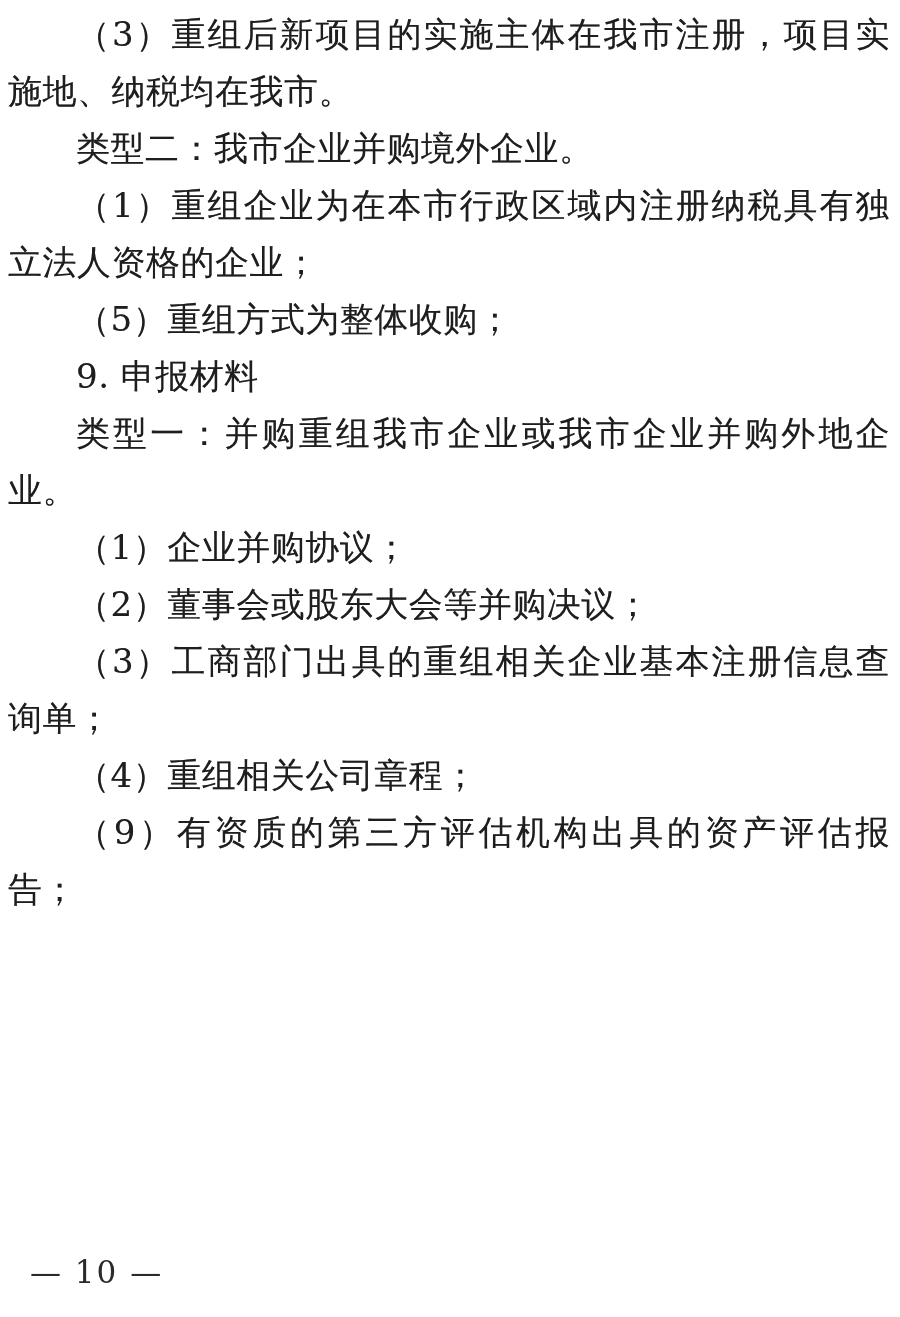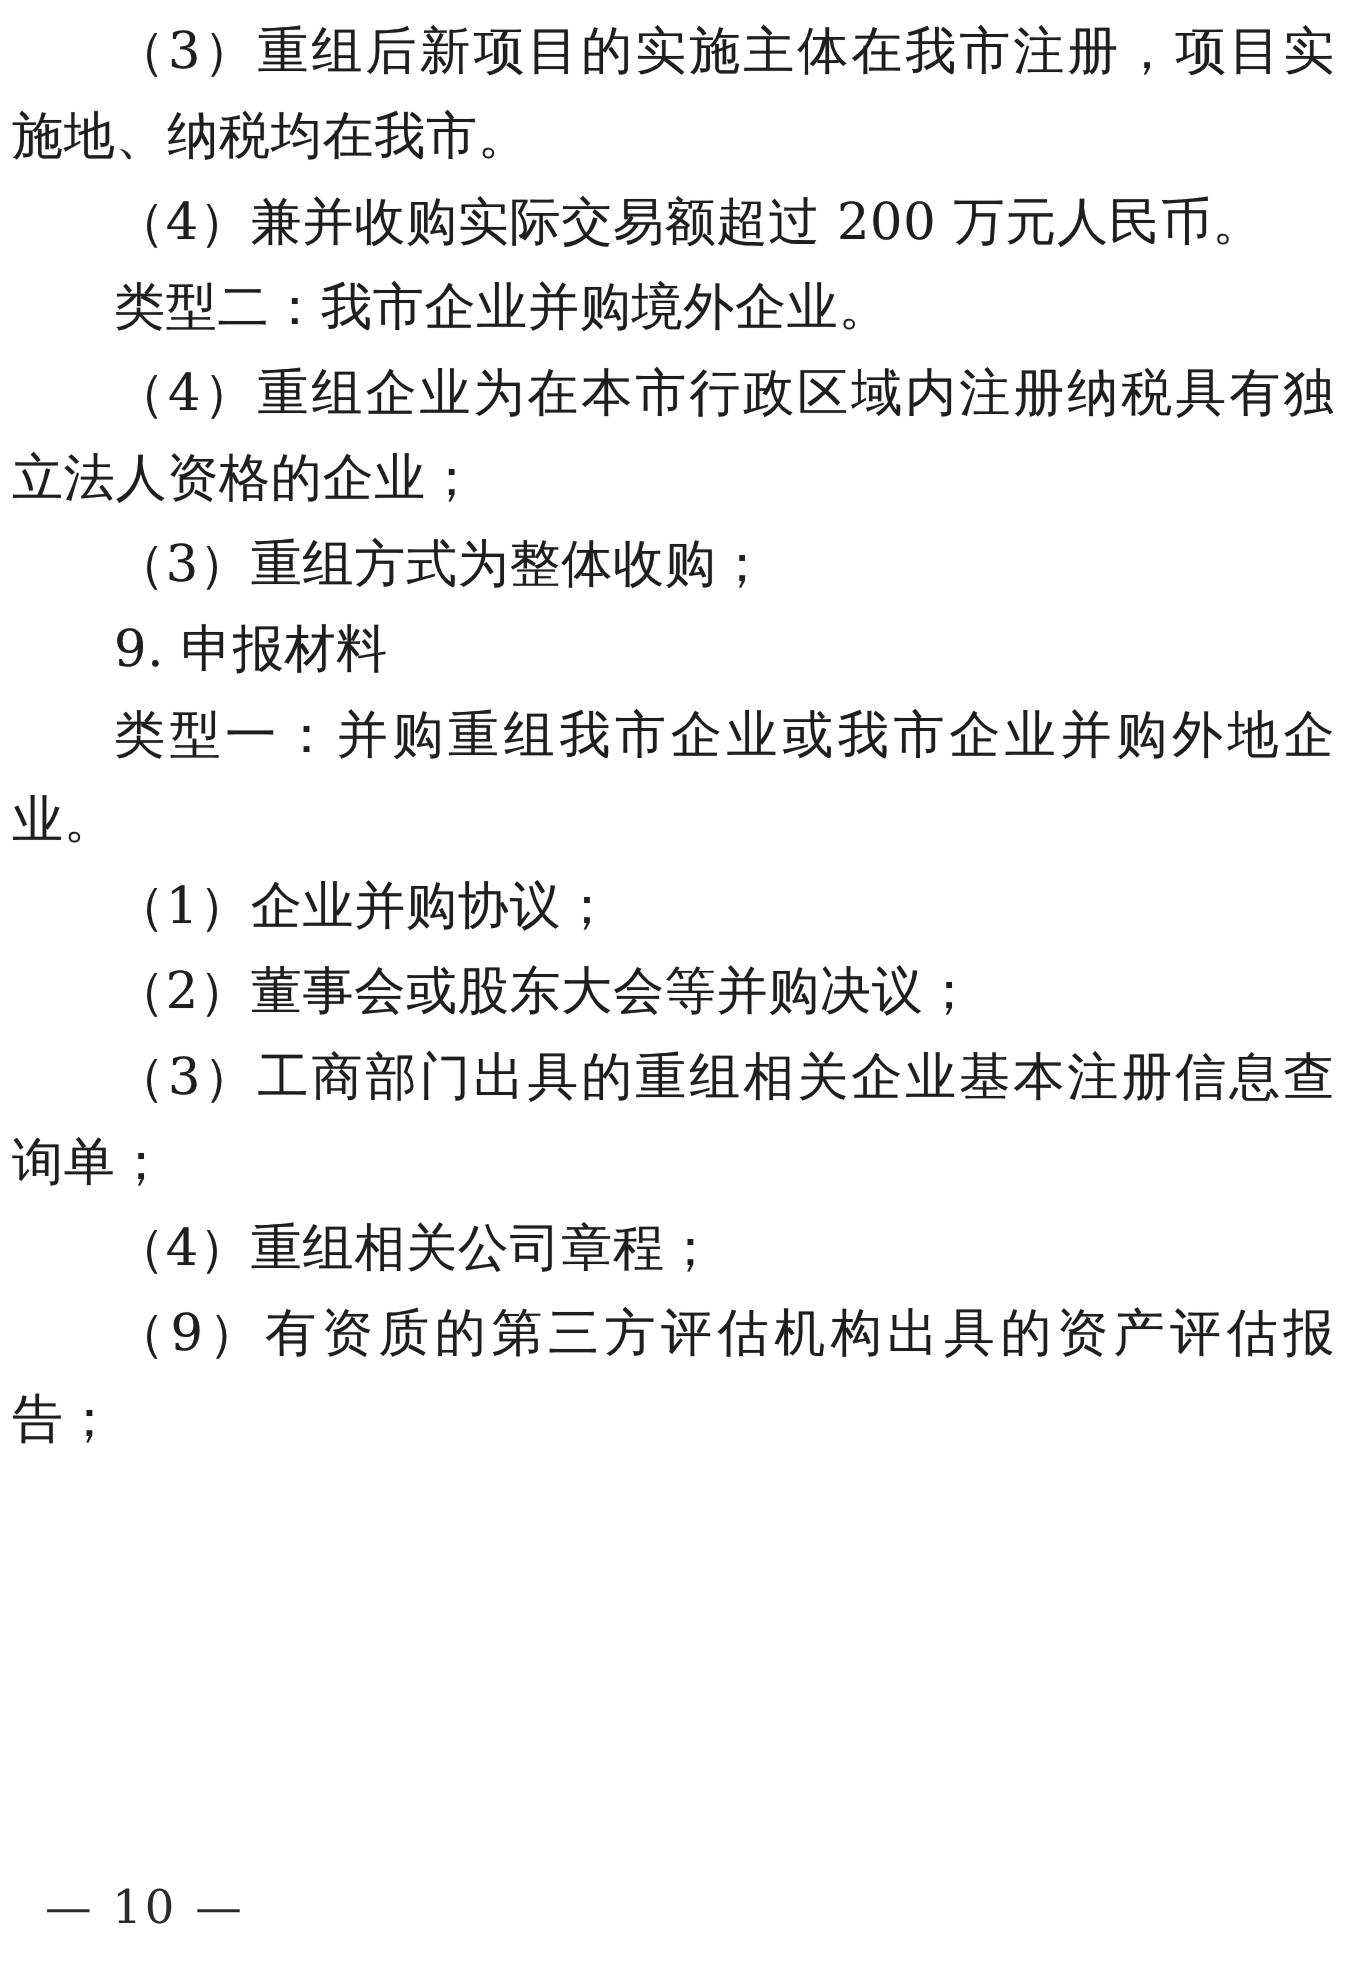--- a/index.html
+++ b/index.html
@@ -44,24 +44,23 @@
     letter-spacing: 2px;
     color: #2a2a2a;
   }
 </style>
 </head>
 <body>
 
 <div class="page">
   <div class="text-block">
     <p class="para">（3）重组后新项目的实施主体在我市注册，项目实施地、纳税均在我市。</p>
-    <p class="para">（4）兼并收购实际交易额超过 200 万元人民币。</p>
     <p class="para">类型二：我市企业并购境外企业。</p>
-    <p class="para">（4）重组企业为在本市行政区域内注册纳税具有独立法人资格的企业；</p>
-    <p class="para">（3）重组方式为整体收购；</p>
+    <p class="para">（1）重组企业为在本市行政区域内注册纳税具有独立法人资格的企业；</p>
+    <p class="para">（5）重组方式为整体收购；</p>
     <p class="para">9.  申报材料</p>
     <p class="para">类型一：并购重组我市企业或我市企业并购外地企业。</p>
     <p class="para">（1）企业并购协议；</p>
     <p class="para">（2）董事会或股东大会等并购决议；</p>
     <p class="para">（3）工商部门出具的重组相关企业基本注册信息查询单；</p>
     <p class="para">（4）重组相关公司章程；</p>
     <p class="para">（9）有资质的第三方评估机构出具的资产评估报告；</p>
 
   </div>
   <div class="footer">— 10 —</div>

